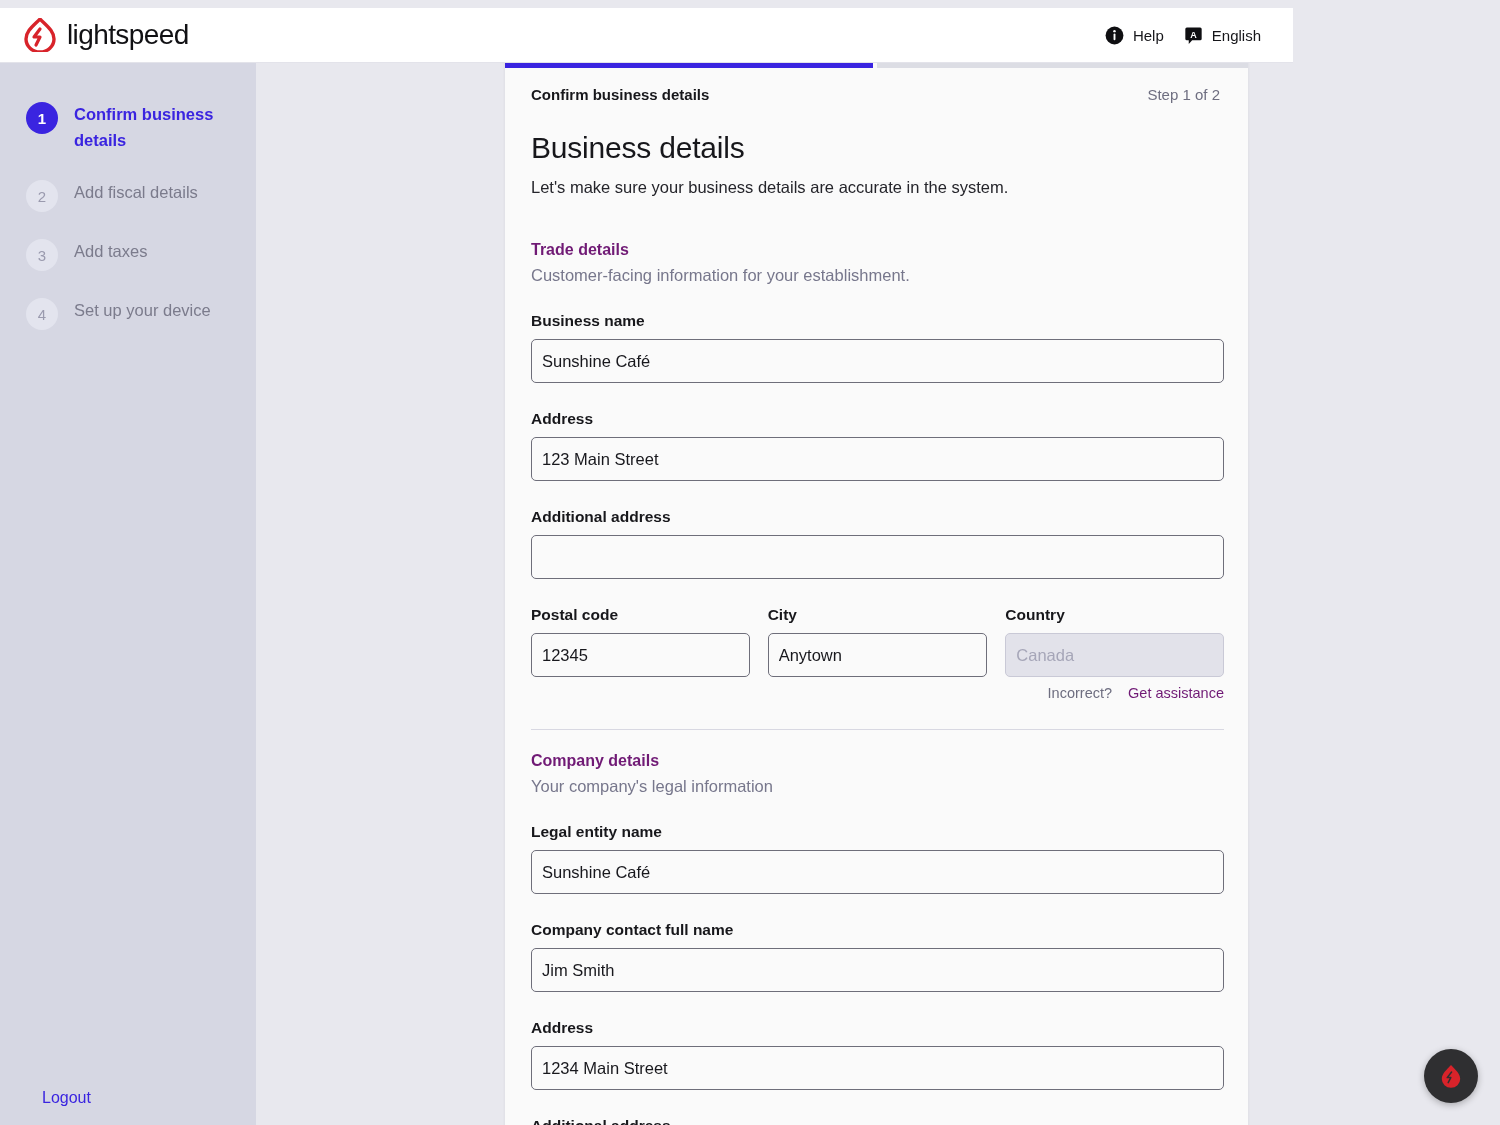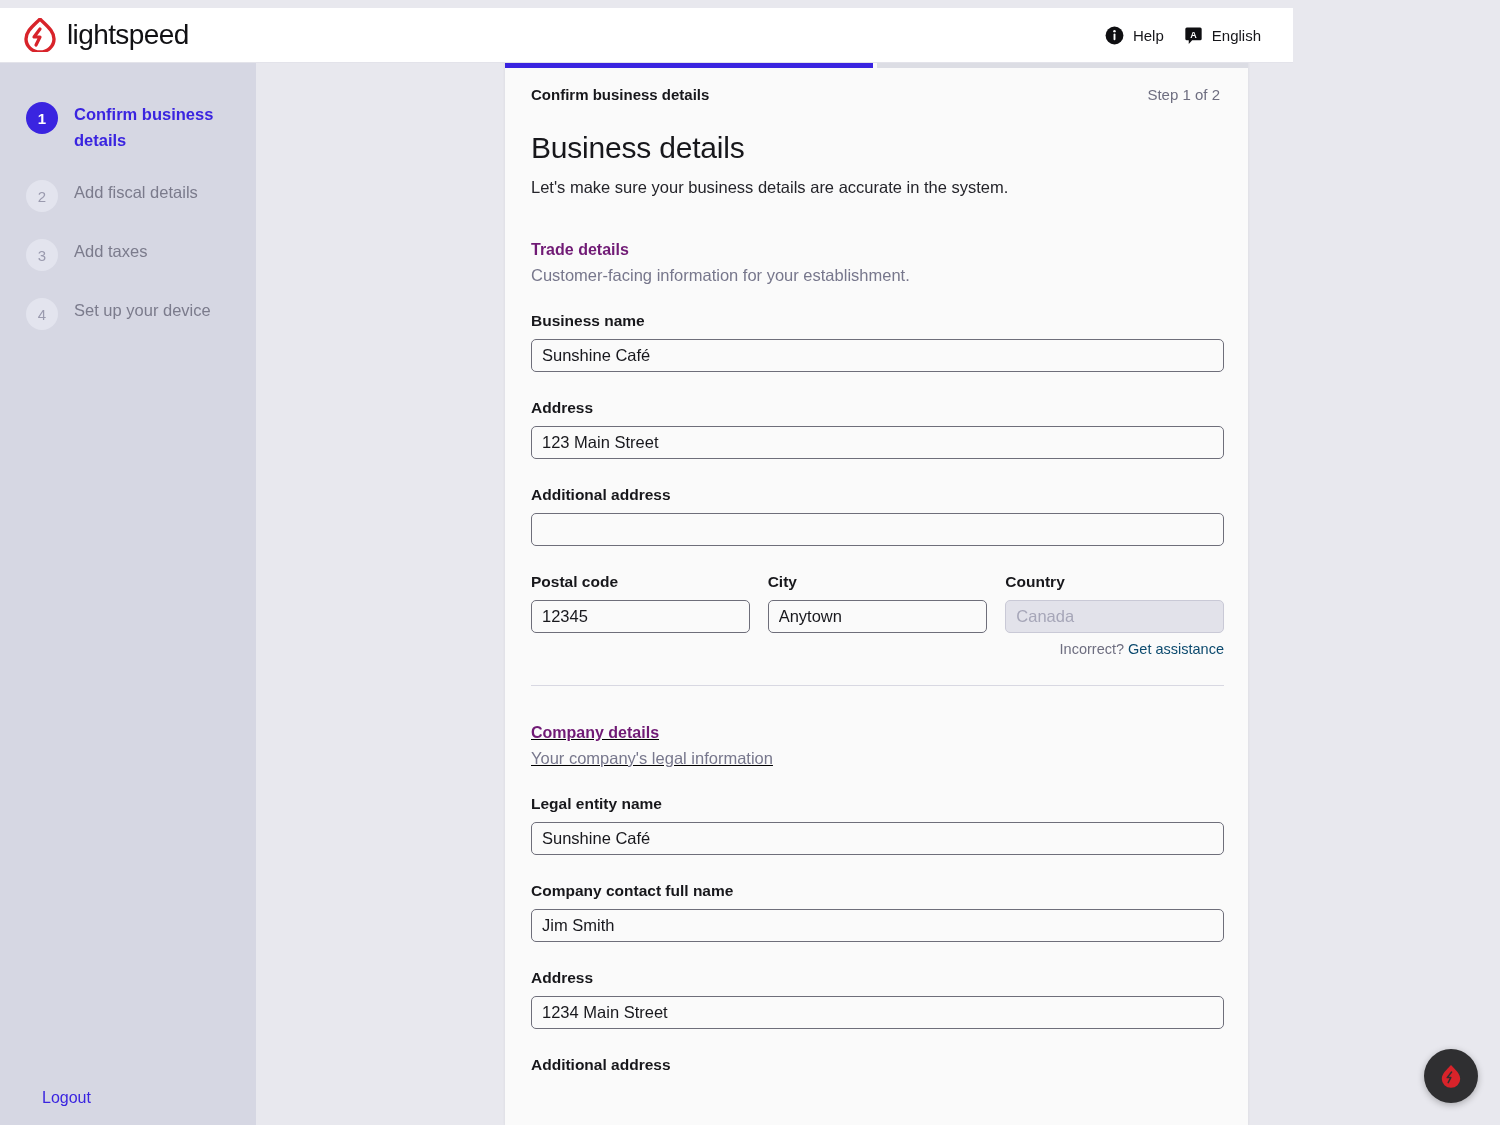--- a/index.html
+++ b/index.html
@@ -95,40 +95,40 @@
   .h1 { font-size: 30px; font-weight: 400; color: #17171b; letter-spacing: -0.2px; }
   .lede { margin-top: 13px; font-size: 16.5px; color: #25252b; }
 
   .section { margin-top: 44px; }
   .section-title { font-size: 16px; font-weight: 700; color: #701a75; }
   .section-sub { margin-top: 7px; font-size: 16.5px; color: #77778c; }
 
   .field { margin-top: 27px; }
   .field-label { font-size: 15.5px; font-weight: 700; color: #17171b; }
   .input {
-    margin-top: 9px; width: 100%; height: 33px;
+    margin-top: 9px; width: 100%; height: 44px;
     border: 1px solid #6e6e7a; border-radius: 5px;
     background: #fafafa; color: #18181d;
     font-family: "Liberation Sans", sans-serif;
     font-size: 16.5px; padding: 0 10px;
   }
   .input::placeholder { color: #b4b4c4; }
   .input:disabled {
     background: #e2e2ea; border-color: #c9c9d6;
     color: #7f1d1d; -webkit-text-fill-color: #a6a6b8;
   }
 
   .row3 { display: flex; gap: 18px; margin-top: 27px; }
   .col-postal { width: 219px; }
   .col-city   { width: 220px; }
   .col-country{ width: 219px; }
   .assist {
     margin-top: 8px; font-size: 14.5px; color: #6e6e80; text-align: right;
   }
-  .assist a { color: #0c4a6e; text-decoration: none; cursor: pointer; }
+  .assist a { color: #701a75; text-decoration: none; cursor: pointer; margin-left: 12px; }
 
   .divider { margin-top: 28px; border-top: 1px solid #d8d8e2; }
 
   
   .fab {
     position: absolute; right: 22px; bottom: 22px;
     width: 54px; height: 54px; border-radius: 50%;
     background: #2f2f31;
     display: flex; align-items: center; justify-content: center;
     box-shadow: 0 2px 7px rgba(0,0,0,.28);
@@ -253,21 +253,21 @@
         <input class="input" type="text" disabled="" placeholder="Canada" style="">
         <div class="assist">
           <span>Incorrect?</span>
           <a>Get assistance</a>
         </div>
       </div>
     </div>
 
     <div class="divider"></div>
 
-    <div class="section" style="margin-top:38px;text-decoration:underline;">
+    <div class="section" style="margin-top:22px;">
       <div class="section-title">Company details</div>
       <div class="section-sub">Your company's legal information</div>
     </div>
 
     <div class="field">
       <label class="field-label">Legal entity name</label>
       <input class="input" type="text" value="Sunshine Café" style="">
     </div>
 
     <div class="field">

